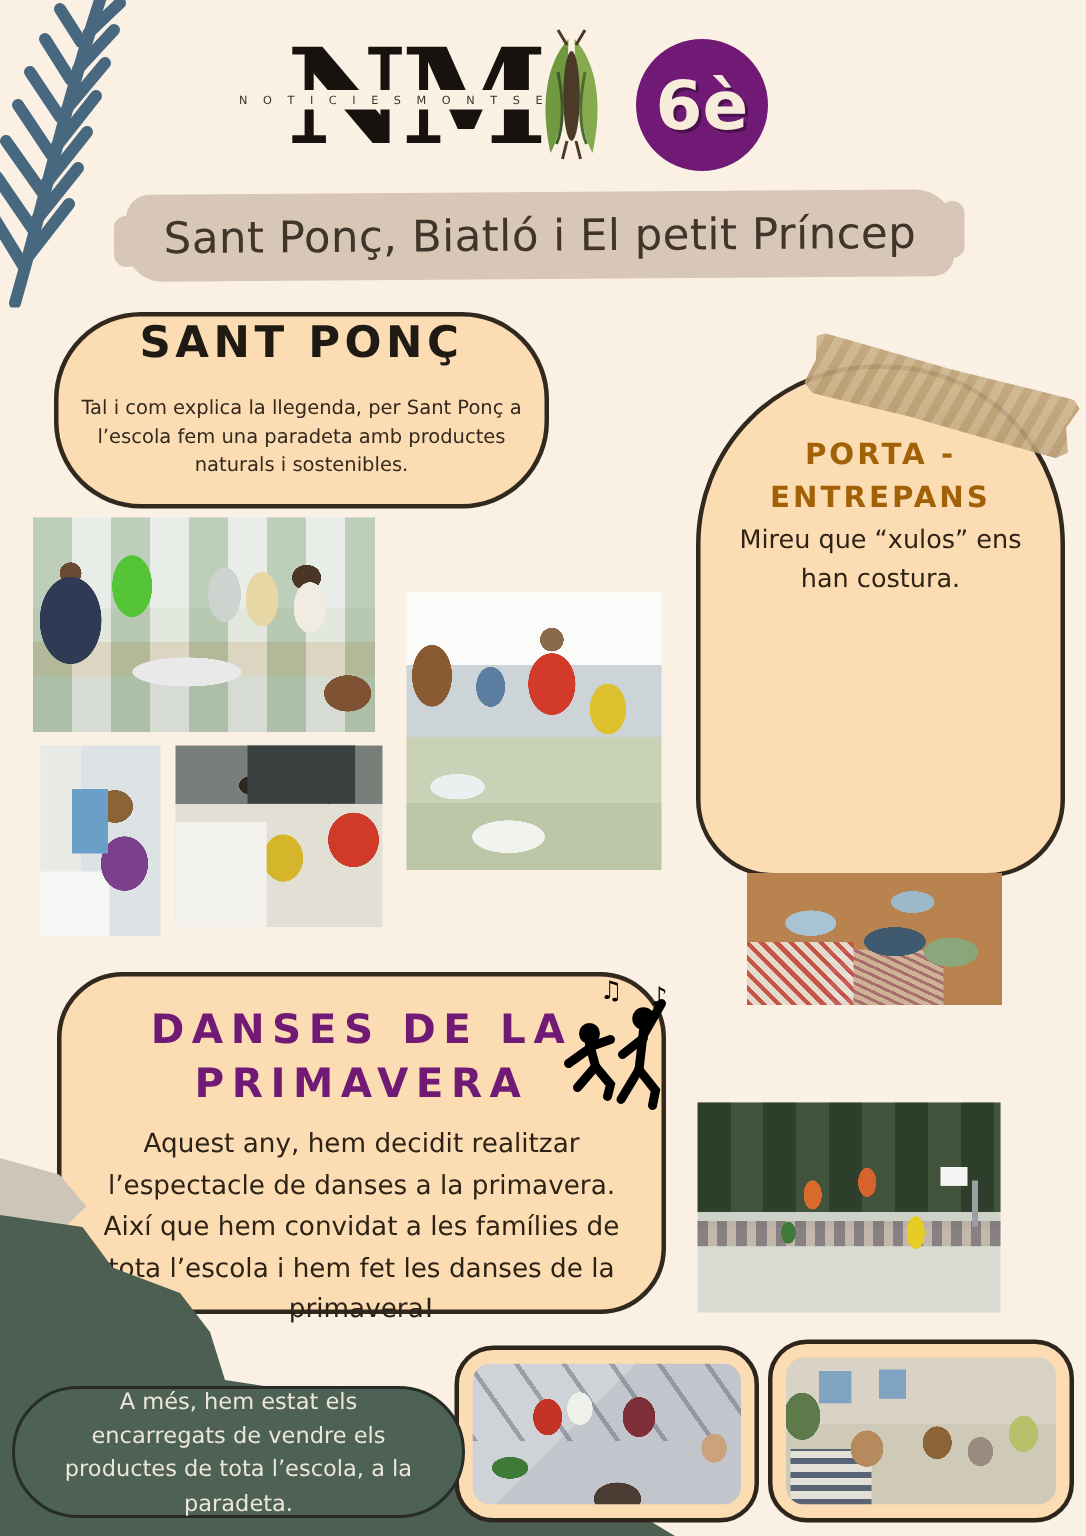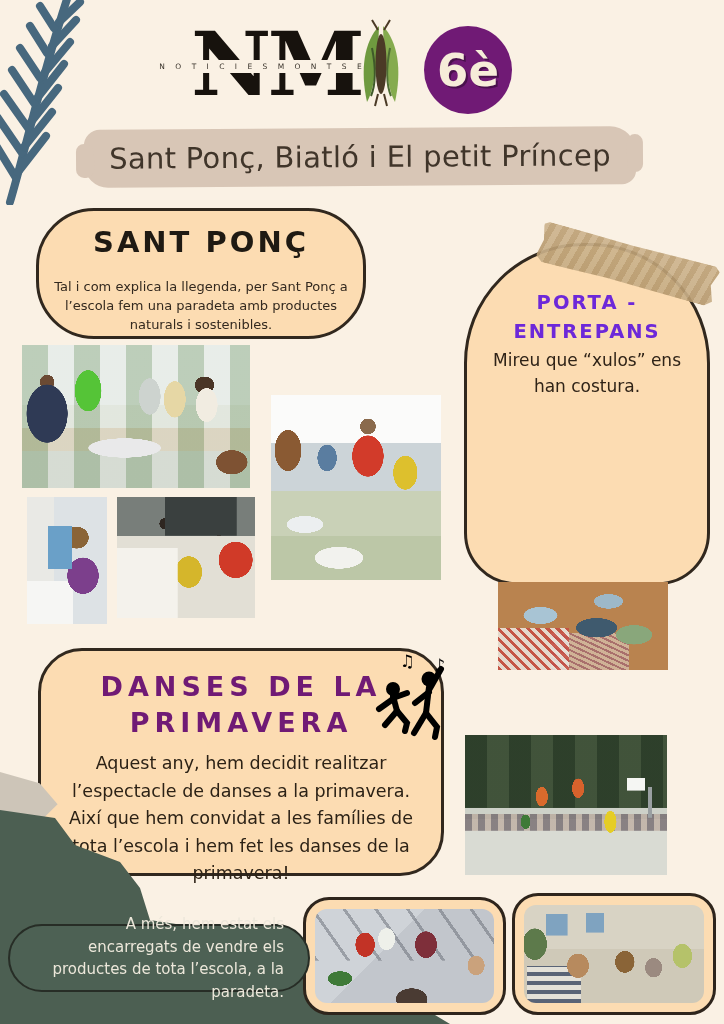--- a/index.html
+++ b/index.html
@@ -41,27 +41,27 @@
   }
   .banner:before{content:"";position:absolute;left:-8px;top:14px;width:18px;height:34px;
     background:#d8c6b6;border-radius:8px;}
   .banner:after{content:"";position:absolute;right:-7px;top:8px;width:16px;height:38px;
     background:#d8c6b6;border-radius:8px;}
   .page-title{font-size:29px;color:#40352a;letter-spacing:0.3px;}
 
   
   .card{background:#fcdcb2;border:3px solid #31281e;box-sizing:border-box;}
   .card-sant{left:36px;top:208px;width:330px;height:131px;border-radius:58px;
-    text-align:center;padding-top:14px;}
+    text-align:center;}
   .h-big{font-weight:bold;font-size:29px;letter-spacing:3px;color:#1f1a13;}
   .card-sant p{margin:19px auto 0;width:300px;font-size:13px;line-height:1.45;}
 
   .card-porta{left:464px;top:243px;width:246px;height:342px;
     border-radius:120px 120px 52px 52px;text-align:center;padding-top:42px;}
-  .h-mid{font-weight:bold;font-size:19.5px;letter-spacing:2px;line-height:1.5;color:#6d28d9;}
+  .h-mid{font-weight:bold;font-size:19.5px;letter-spacing:2px;line-height:1.5;color:#a16207;}
   .card-porta p{margin:12px auto 0;width:214px;font-size:17px;line-height:1.56;color:#2f2317;}
   .card-porta p.p2{margin-top:0;}
 
   .tape{
     left:540px;top:220px;width:182px;height:41px;transform:rotate(15deg);
     transform-origin:left center;
     background:
       repeating-linear-gradient(105deg, rgba(255,255,255,0.12) 0 6px, rgba(110,85,50,0.10) 6px 12px),
       linear-gradient(#c7ab80,#bfa276);
     opacity:0.92;
@@ -175,23 +175,23 @@
   }
 
   
   .torn-light{left:0;top:772px;width:72px;height:62px;background:#cdc5b8;z-index:1;
     clip-path:polygon(0 0,55% 18%,80% 52%,45% 92%,0 78%);}
   .torn-green{left:0;top:780px;width:450px;height:244px;background:#4c5f52;z-index:2;
     clip-path:polygon(0 30px,55px 38px,75px 65px,120px 82px,140px 108px,150px 140px,
       215px 150px,235px 180px,330px 195px,345px 220px,430px 232px,450px 244px,0 244px);
     }
   .bubble{
-    left:8px;top:924px;width:302px;height:68px;background:#4d6154;
+    left:8px;top:924px;width:302px;height:88px;background:#4d6154;
     border:2px solid #272d26;border-radius:46px;z-index:5;
-    display:flex;align-items:center;justify-content:center;text-align:right;
+    display:flex;align-items:center;justify-content:center;text-align:center;
     box-sizing:border-box;padding:0 24px;
   }
   .bubble p{margin:0;font-size:15px;line-height:1.5;color:#ece7da;}
 </style>
 </head>
 <body>
 
 <div class="page">
 
   <svg class="abs leaf" viewBox="0 0 140 215">

